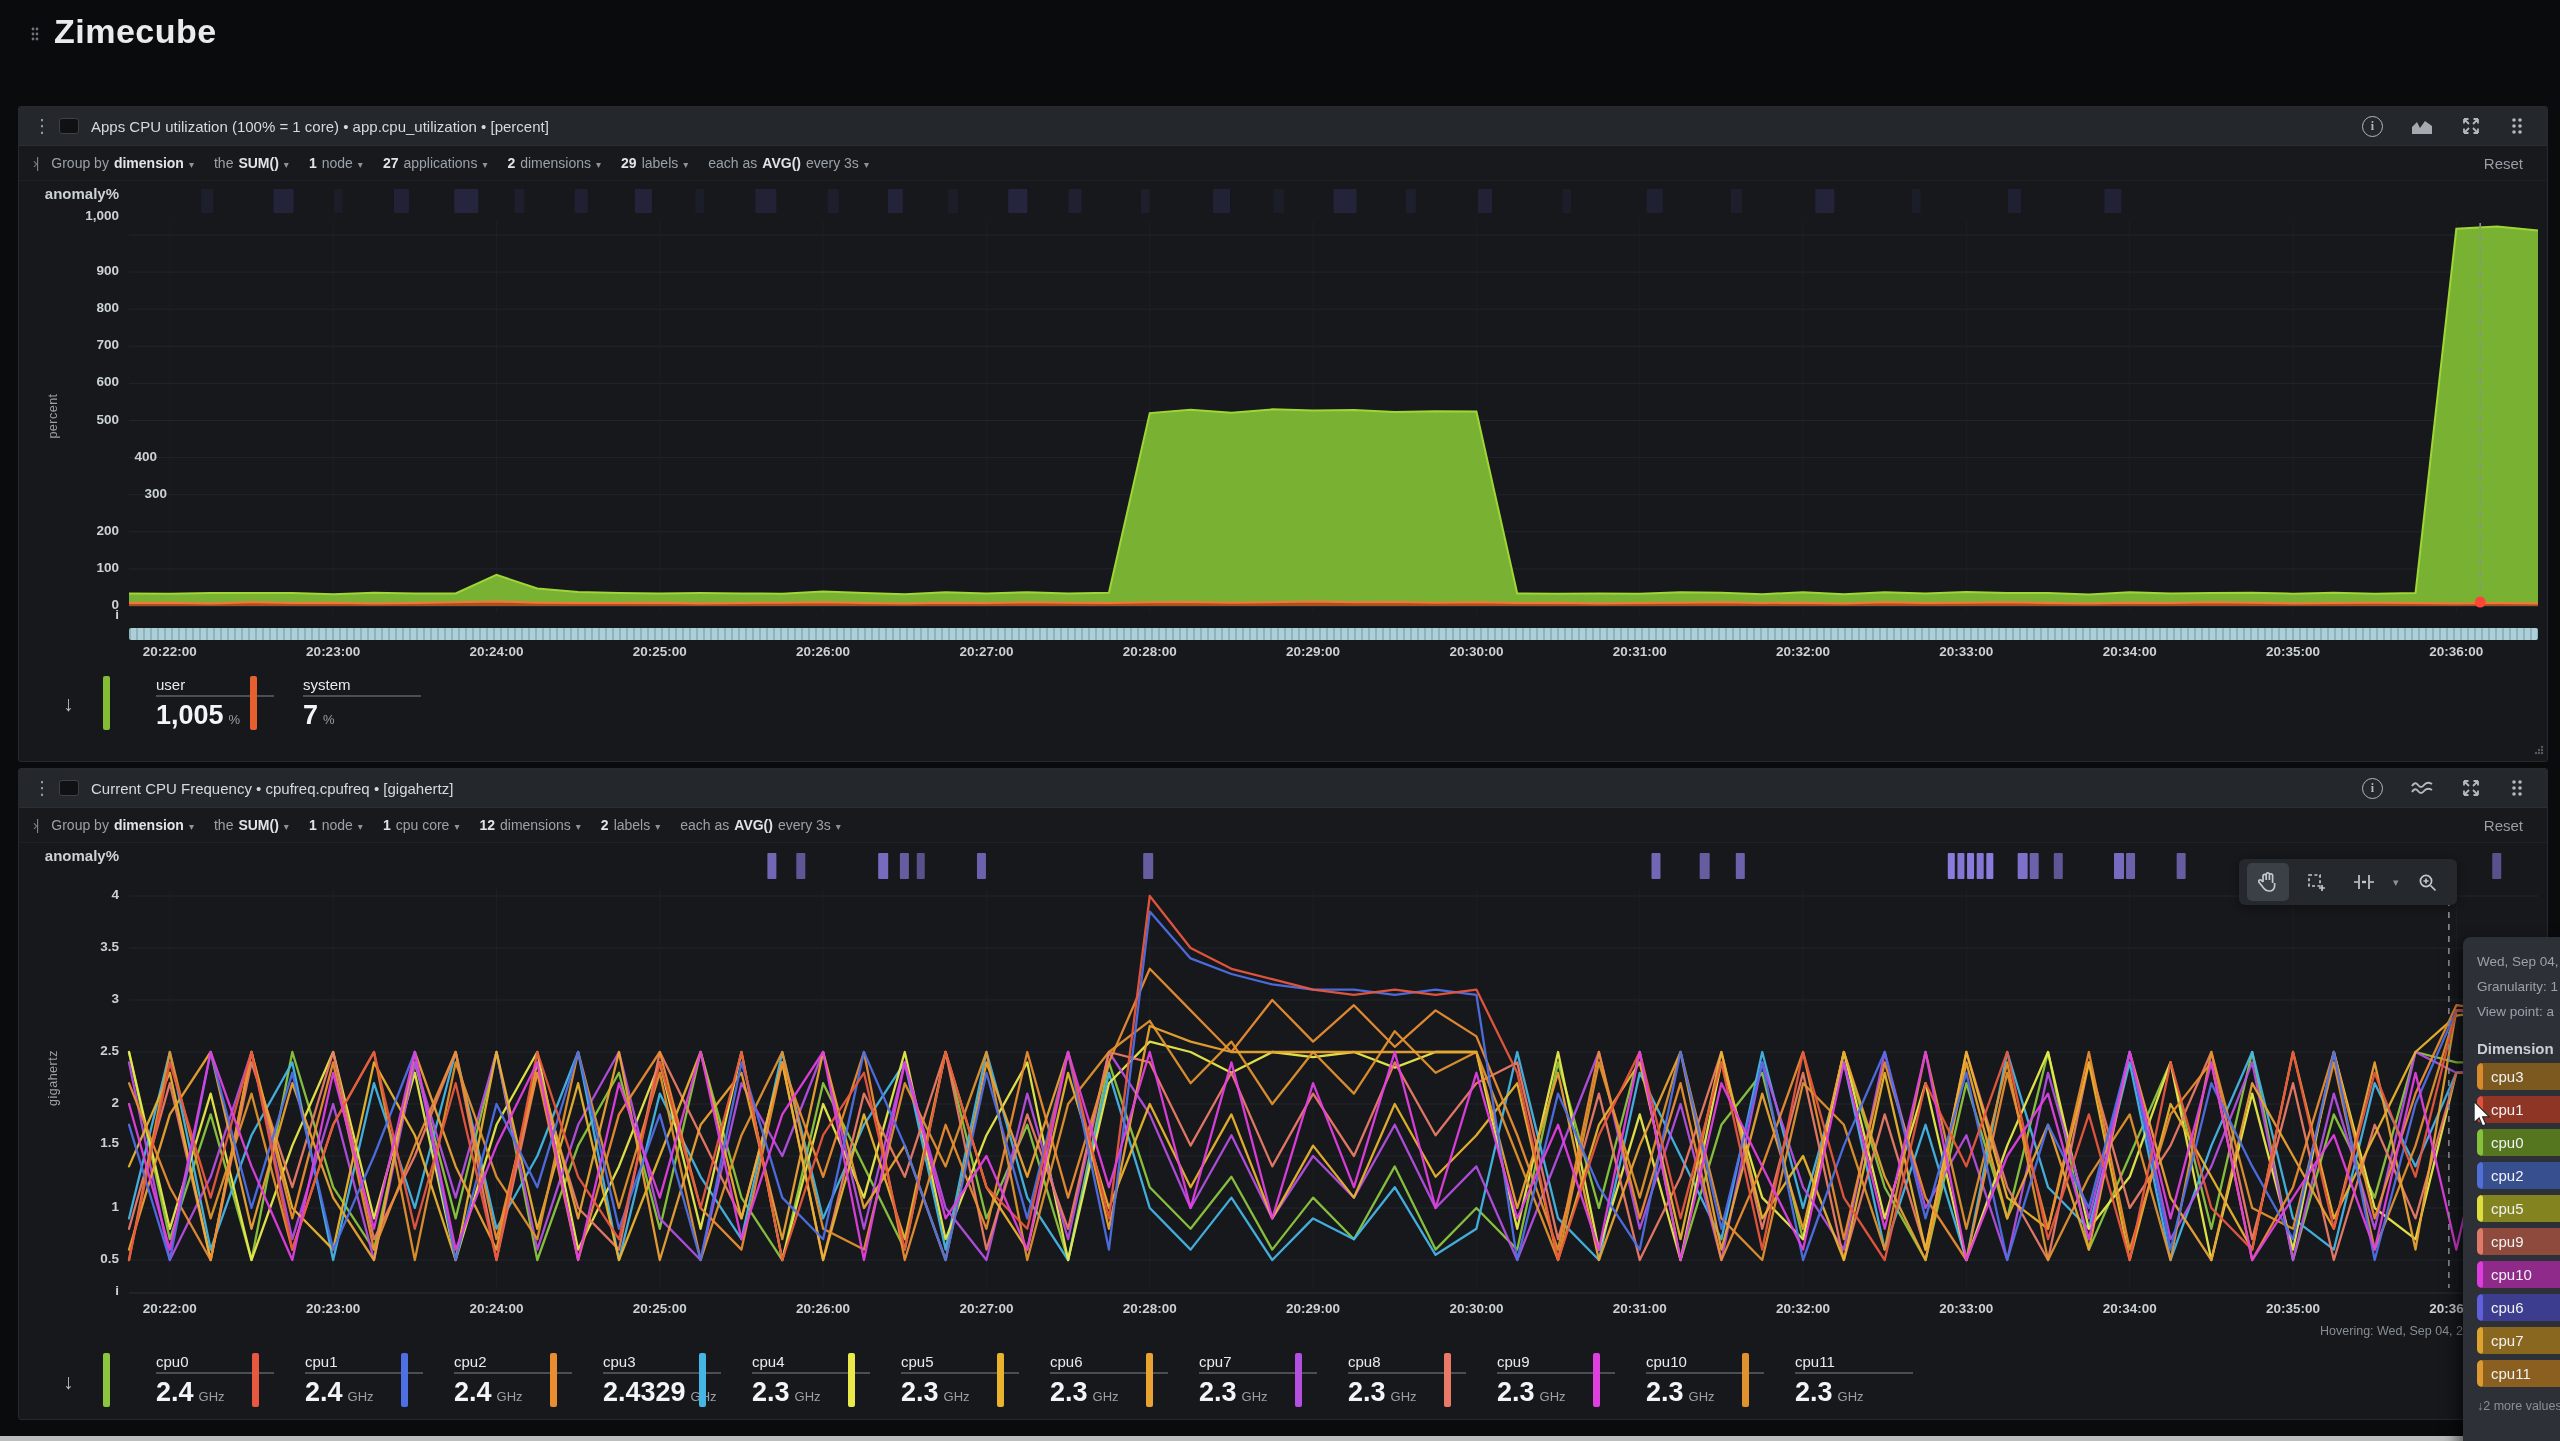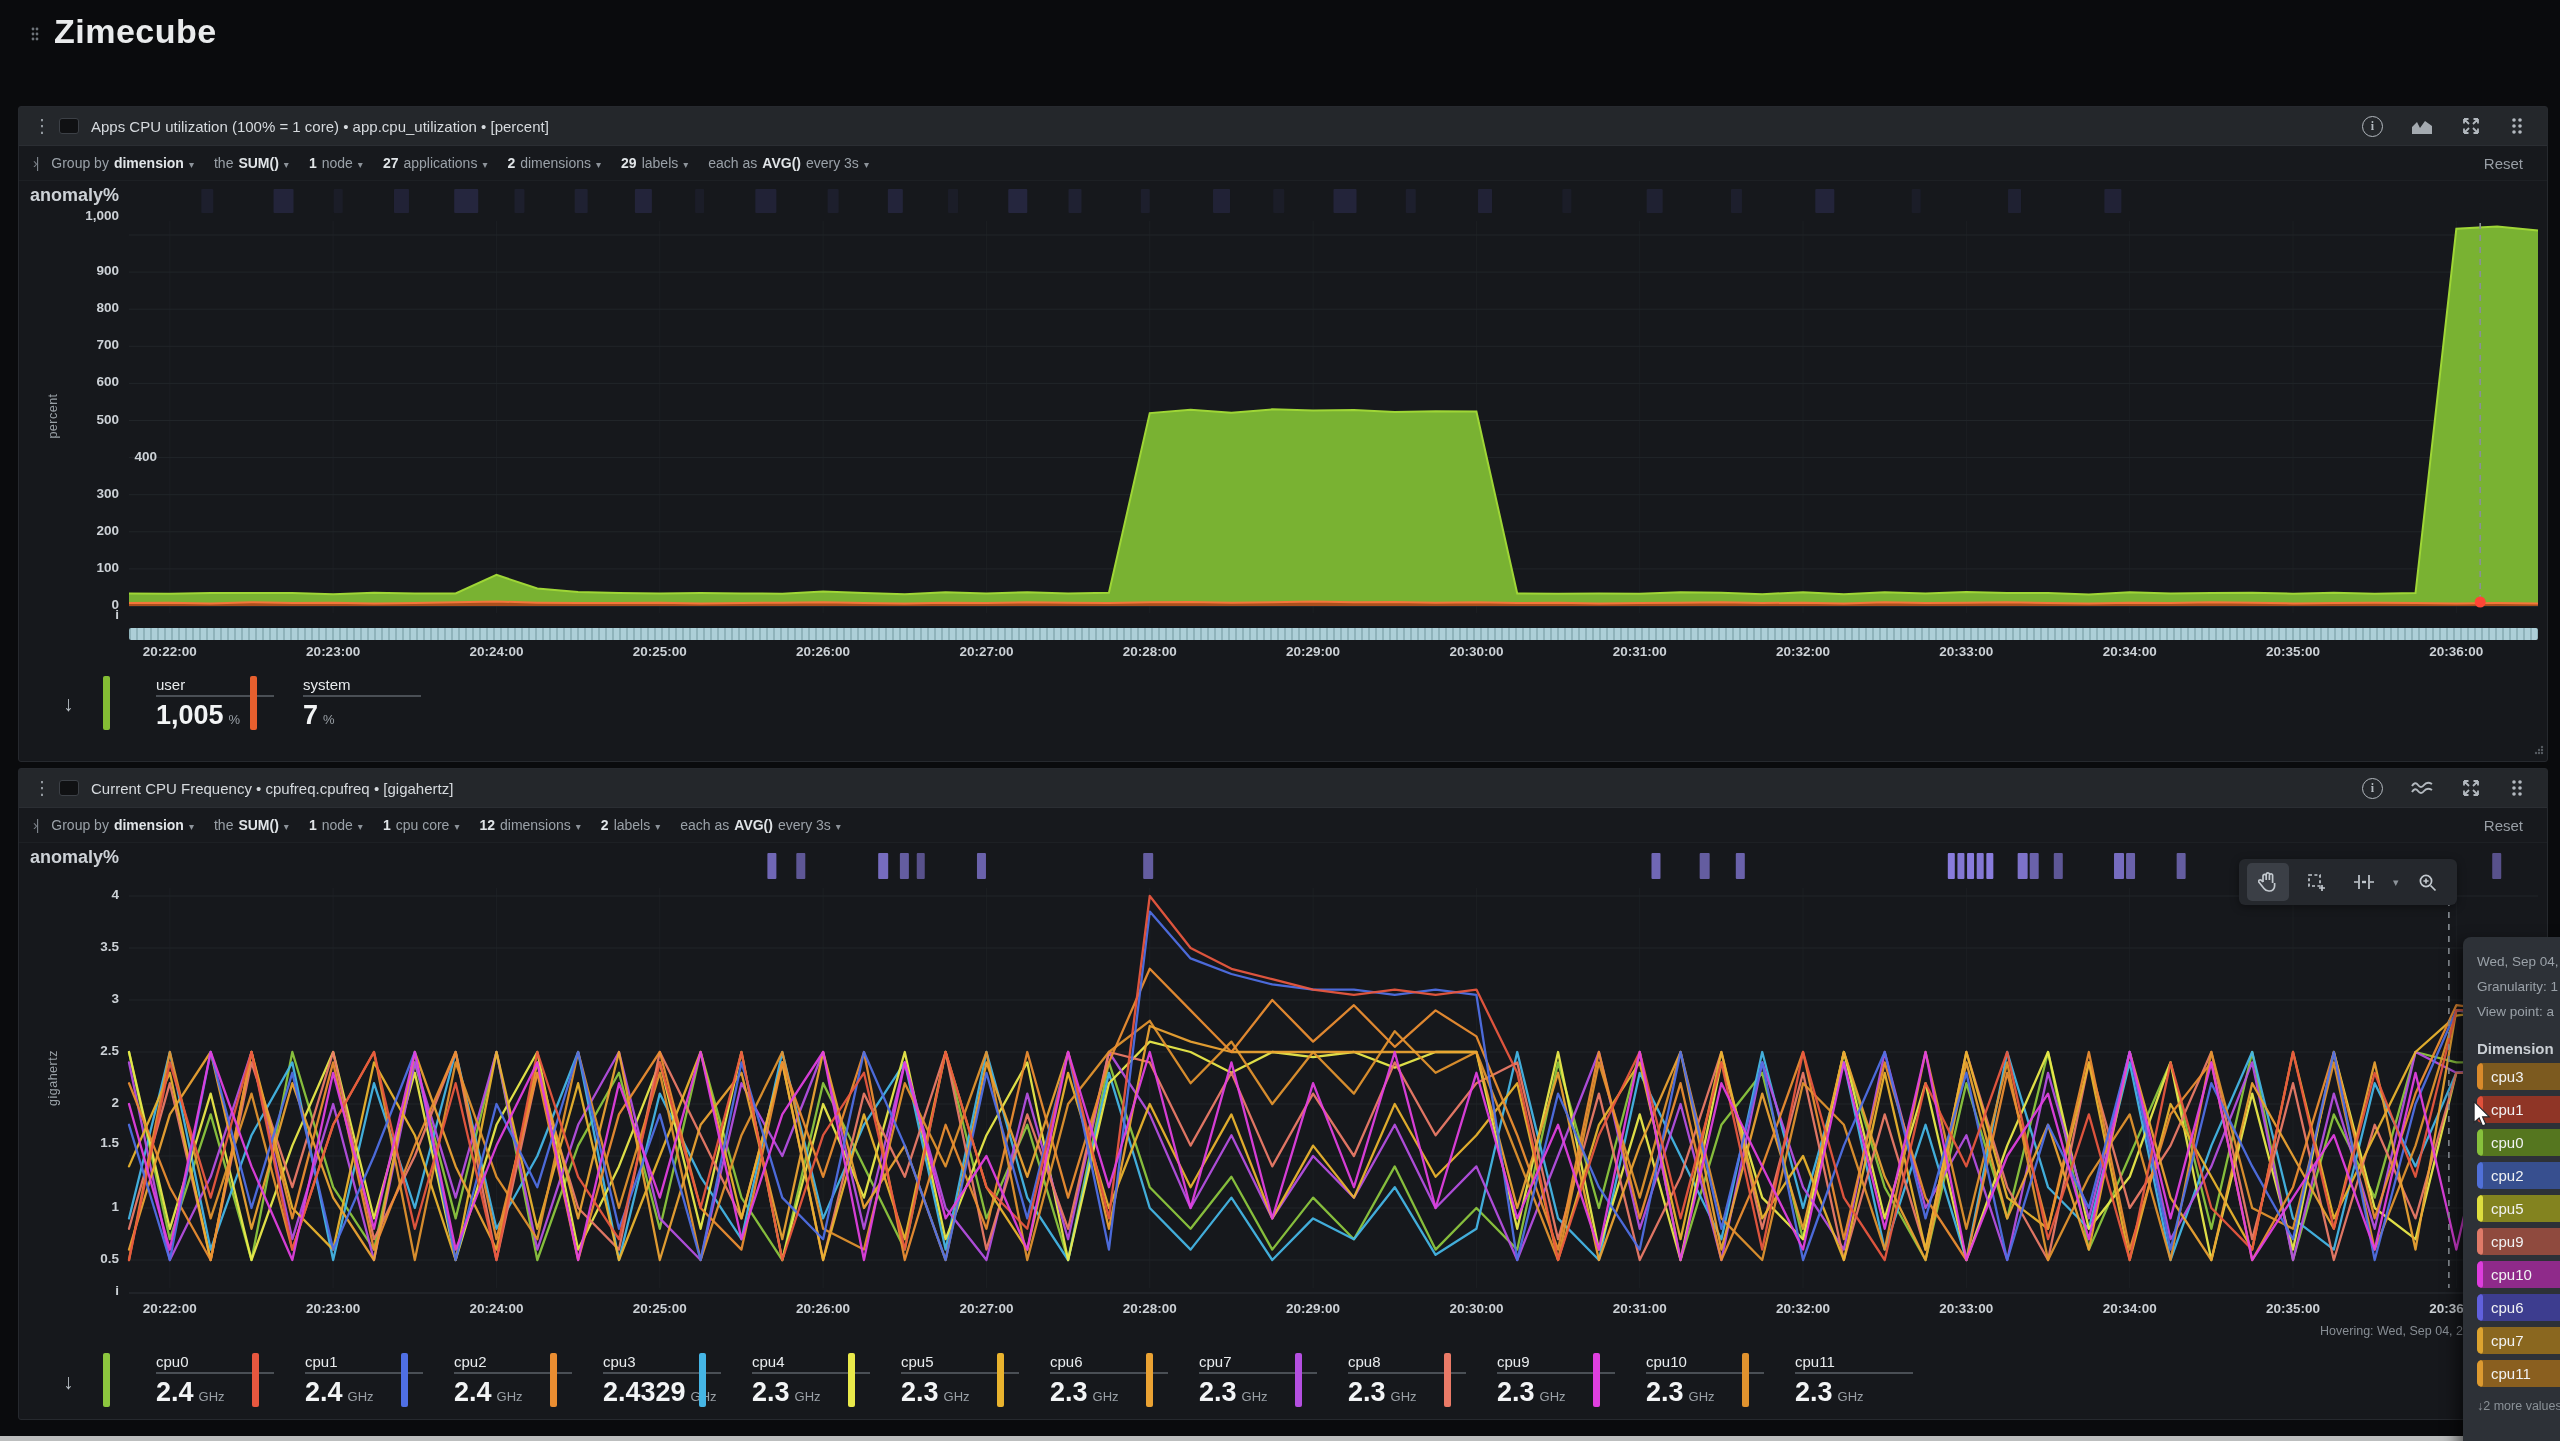--- a/index.html
+++ b/index.html
@@ -22,21 +22,21 @@
   .collapse-icn{color:#7c828a;font-size:14px;letter-spacing:-2px;margin-right:-6px;}
   .chip{display:flex;gap:5px;align-items:baseline;cursor:pointer;white-space:nowrap;}
   .chip b{color:#e0e4e7;}
   .caret{font-size:10px;color:#8d939a;}
   .reset-btn{margin-left:auto;color:#989ea5;font-size:15px;padding-right:10px;cursor:pointer;}
   .plot{position:relative;width:2528px;}
   #plot0{height:460px;}
   #plot1{height:455px;}
   .plot-svg{position:absolute;left:0;top:0;}
   .ytick{position:absolute;left:0;width:100px;text-align:right;font-size:13.5px;font-weight:bold;color:#ccd1d6;}
-  .anom-label{position:absolute;left:0;top:4px;width:100px;text-align:right;font-size:18px;font-weight:bold;color:#ccd1d6;}
+  .anom-label{position:absolute;left:0;top:4px;width:100px;text-align:right;font-size:15px;font-weight:bold;color:#ccd1d6;}
   .vunit{position:absolute;left:34px;top:235px;transform:translate(-50%,-50%) rotate(-90deg);font-size:12.5px;color:#9aa1a7;letter-spacing:.5px;}
   .timeline-strip{position:absolute;left:110px;top:447px;width:2409px;height:12px;border-radius:2px;cursor:ew-resize;
     background:repeating-linear-gradient(90deg,#8fb3bb 0 2px,#adcfd8 2px 7px);}
   .xaxis{position:relative;height:24px;}
   .xtick{position:absolute;top:3px;width:96px;margin-left:-48px;text-align:center;font-weight:bold;font-size:13.5px;color:#ccd1d6;}
   .hover-line{position:relative;height:20px;font-size:12.5px;color:#878d94;}
   .hover-right{position:absolute;right:10px;top:2px;white-space:nowrap;}
   .hover-cut{position:absolute;right:84px;top:2px;white-space:nowrap;}
   .legend{position:relative;display:flex;align-items:center;padding-left:44px;}
   #legend0{height:78px;}
@@ -227,21 +227,21 @@
       <div class="vunit">percent</div>
       <div class="ytick" style="top:426px;">i</div>
       <div class="timeline-strip"></div>
     <div class="ytick" style="top: 27px;">1,000</div>
         <div class="ytick" style="top: 82.1px;">900</div>
         <div class="ytick" style="top: 119.2px;">800</div>
         <div class="ytick" style="top: 156.3px;">700</div>
         <div class="ytick" style="top: 193.4px;">600</div>
         <div class="ytick" style="top: 230.5px;">500</div>
         <div class="ytick" style="top: 267.6px; margin-left: 38px;">400</div>
-        <div class="ytick" style="top: 304.7px;">300</div>
+        <div class="ytick" style="top: 304.7px; padding-left: 48px;">300</div>
         <div class="ytick" style="top: 341.8px;">200</div>
         <div class="ytick" style="top: 378.9px;">100</div>
         <div class="ytick" style="top: 416px;">0</div>
       </div>
     <div class="xaxis" id="xaxis0">
         <div class="xtick" style="left: 150.831px;">20:22:00</div>
         <div class="xtick" style="left: 314.153px;">20:23:00</div>
         <div class="xtick" style="left: 477.475px;">20:24:00</div>
         <div class="xtick" style="left: 640.797px;">20:25:00</div>
         <div class="xtick" style="left: 804.119px;">20:26:00</div>

